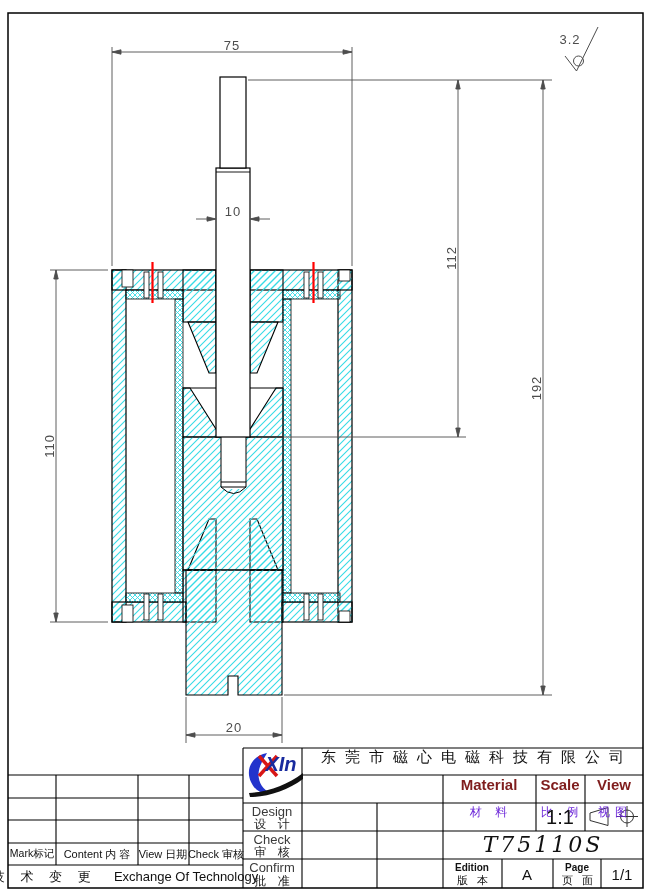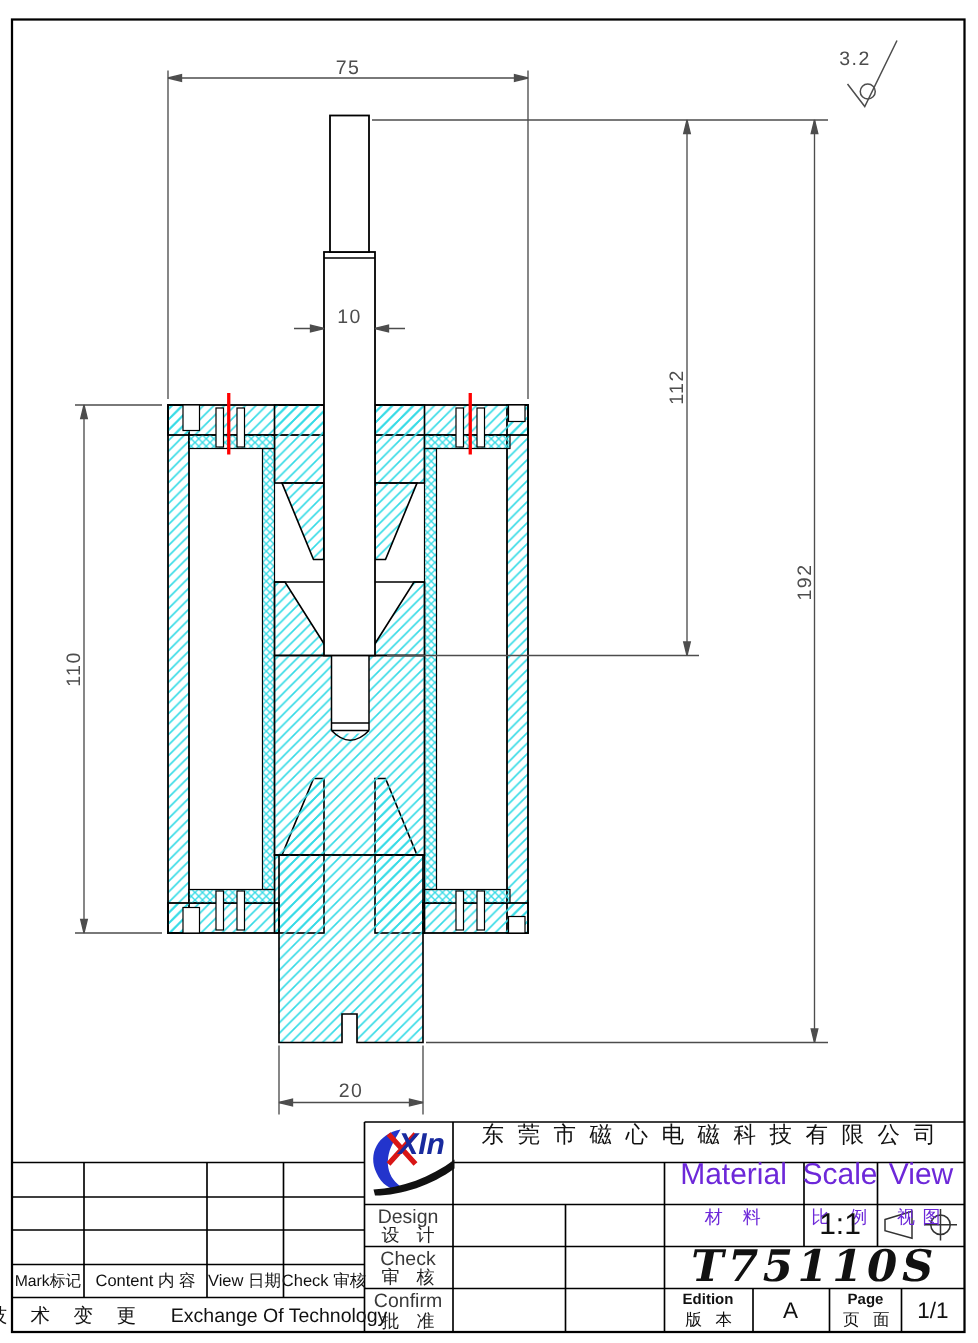--- a/index.html
+++ b/index.html
@@ -5,26 +5,26 @@
   html,body{margin:0;padding:0;background:#fff;}
   #page{position:relative;width:652px;height:895px;background:#fff;overflow:hidden;
         font-family:"Liberation Sans","DejaVu Sans",sans-serif;}
   svg{position:absolute;left:0;top:0;}
   .t{position:absolute;transform:translate(-50%,-50%);white-space:nowrap;color:#000;}
   .rot{transform:translate(-50%,-50%) rotate(-90deg);}
   .dim{font-size:13px;color:#4d4d4d;letter-spacing:1px;}
   .cn-co{font-size:15px;letter-spacing:9px;color:#111;}
   .en-co{font-size:10px;font-weight:bold;font-family:"Liberation Serif","DejaVu Serif",serif;word-spacing:9px;color:#111;}
   .doctitle{font-size:19px;letter-spacing:5px;color:#111;}
-  .hdr-en{font-size:20px;color:#6d28d9;}
+  .hdr-en{font-size:15px;color:#7f1d1d;font-weight:bold;}
   .hdr-cn{font-size:12px;letter-spacing:5px;color:#6d28d9;margin-top:16px;}
   .lbl-en{font-size:13px;color:#3a3a3a;}
   .lbl-cn{font-size:12px;letter-spacing:4px;color:#222;}
   .scaleval{font-size:20px;color:#111;}
-  .partno{font-size:29px;font-style:italic;font-family:"DejaVu Serif","Liberation Serif",serif;letter-spacing:3px;color:#111;font-weight:bold;}
+  .partno{font-size:22px;font-style:italic;font-family:"DejaVu Serif","Liberation Serif",serif;letter-spacing:3px;color:#111;}
   .small-en{font-size:10px;font-weight:bold;color:#111;}
   .small-cn{font-size:11px;letter-spacing:3px;color:#111;text-align:center;}
   .cellval{font-size:15px;color:#111;}
   .rev{font-size:11px;color:#111;}
   .revfoot{font-size:13px;color:#111;}
   .logo-txt{font-size:20px;font-weight:bold;font-style:italic;color:#182a9e;}
 </style>
 </head>
 <body>
 

